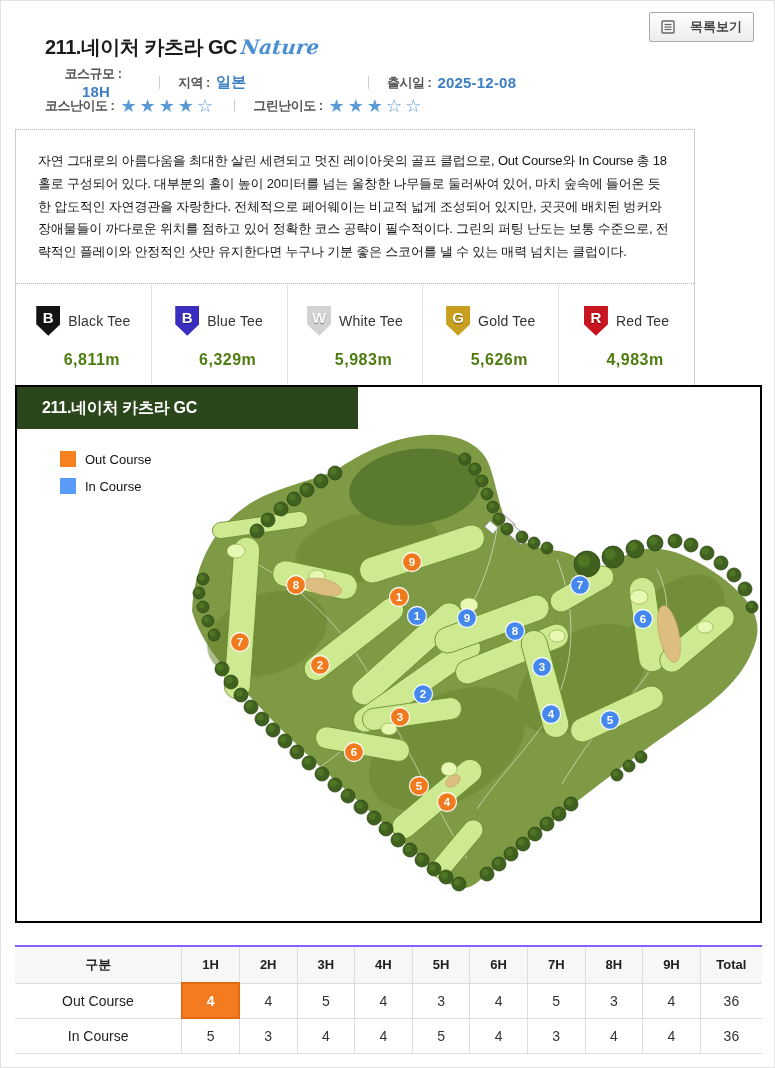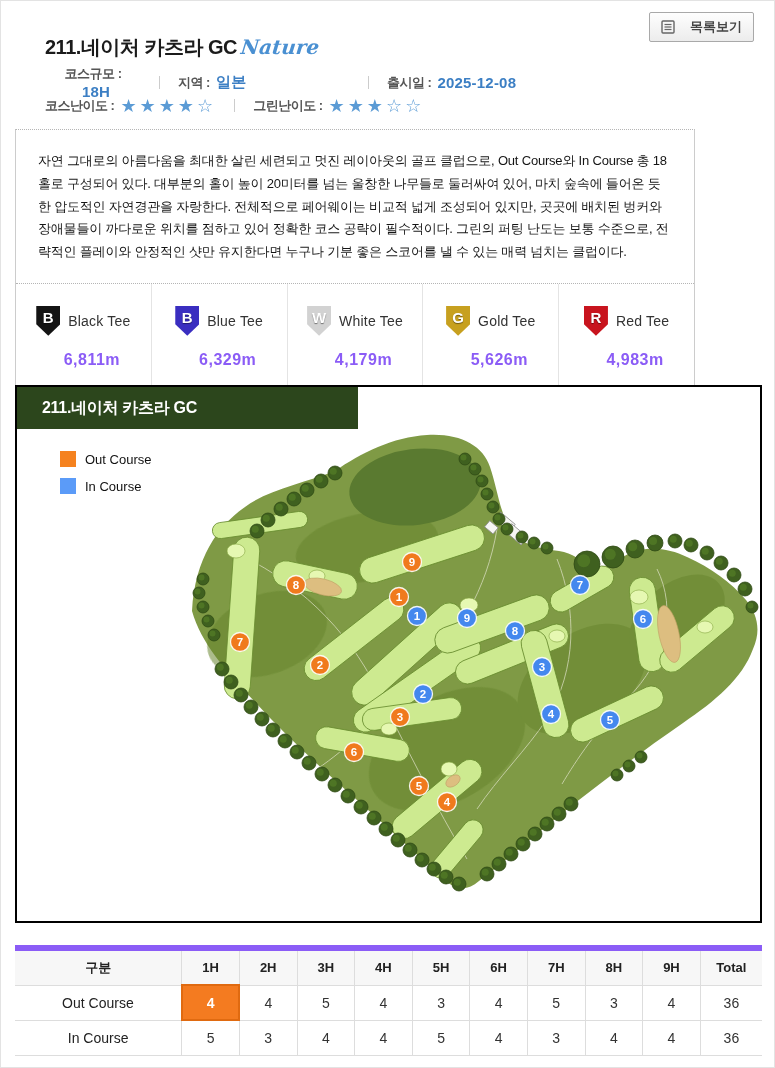--- a/index.html
+++ b/index.html
@@ -39,37 +39,37 @@
   .tee-col { flex:1 1 0; display:flex; flex-direction:column; align-items:center; justify-content:center;
              border-left:1px solid #e4e4e4; }
   .tee-col:first-child { border-left:none; }
   .tee-top { display:flex; align-items:center; gap:8px; }
   .shield { position:relative; width:24px; height:30px; display:flex; align-items:flex-start;
             justify-content:center;
             clip-path:polygon(0 0,100% 0,100% 62%,50% 100%,0 62%); }
   .shield-letter { color:#fff; font-weight:bold; font-size:15px; line-height:1; margin-top:4px;
                    text-shadow:0 1px 1px rgba(0,0,0,.45); }
   .tee-name { font-size:14px; color:#333; letter-spacing:0.2px; }
-  .tee-dist { margin-top:15px; font-size:16px; font-weight:bold; color:#8b5cf6; letter-spacing:0.5px;margin-left:17px; }
+  .tee-dist { margin-top:15px; font-size:16px; font-weight:bold; color:#4d7c0f; letter-spacing:0.5px;margin-left:17px; }
 
   
   .map-box { position:absolute; left:14px; top:384px; width:747px; height:538px;
              border:2px solid #000; background:#fff; }
   .map-header { width:341px; height:42px; background:#2c461c; color:#fff; font-size:16px;
                 font-weight:bold; line-height:42px; padding-left:25px; letter-spacing:-0.3px; }
   .map-body { position:relative; width:743px; height:492px; }
   .map-svg { position:absolute; left:0; top:0; width:743px; height:492px; }
   .legend { position:absolute; left:43px; top:22px; z-index:5; }
   .legend-item { display:flex; align-items:center; gap:9px; margin-bottom:11px; }
   .legend-swatch { width:16px; height:16px; }
   .legend-label { font-size:13px; color:#111; }
 
   
   .score-table { position:absolute; left:14px; top:944px; width:747px; border-collapse:collapse;
-                 border-top:6px solid #8b5cf6; }
+                 border-top:2px solid #8b5cf6; }
   .score-table th { height:37px; background:#f7f7f7; font-size:13px; font-weight:bold; color:#222;
                     border:1px solid #ddd; border-top:none; text-align:center; }
   .score-table td { height:35px; background:#fff; font-size:14px; color:#333; border:1px solid #ddd;
                     text-align:center; }
   .score-table th:first-child, .score-table td:first-child { border-left:none; }
   .score-table th:last-child, .score-table td:last-child { border-right:none; }
   .score-table td.row-label { font-size:14px; color:#222; }
   .score-table td.hl { background:#f47b20; color:#fff; font-weight:bold;
                        border:2px solid #e06a10; border-radius:3px; }
   .col-cat { width:165px; } .col-h { width:57px; } .col-total { width:61px; }
@@ -147,21 +147,21 @@
           </div>
           <div class="tee-dist">6,329m</div>
         </div>
         <div class="tee-col">
           <div class="tee-top">
             <span class="shield" style="background:#d2d2d2">
               <span class="shield-letter">W</span>
             </span>
             <span class="tee-name">White Tee</span>
           </div>
-          <div class="tee-dist">4,179m</div>
+          <div class="tee-dist">5,983m</div>
         </div>
         <div class="tee-col">
           <div class="tee-top">
             <span class="shield" style="background:#c7a01f">
               <span class="shield-letter">G</span>
             </span>
             <span class="tee-name">Gold Tee</span>
           </div>
           <div class="tee-dist">5,626m</div>
         </div>

